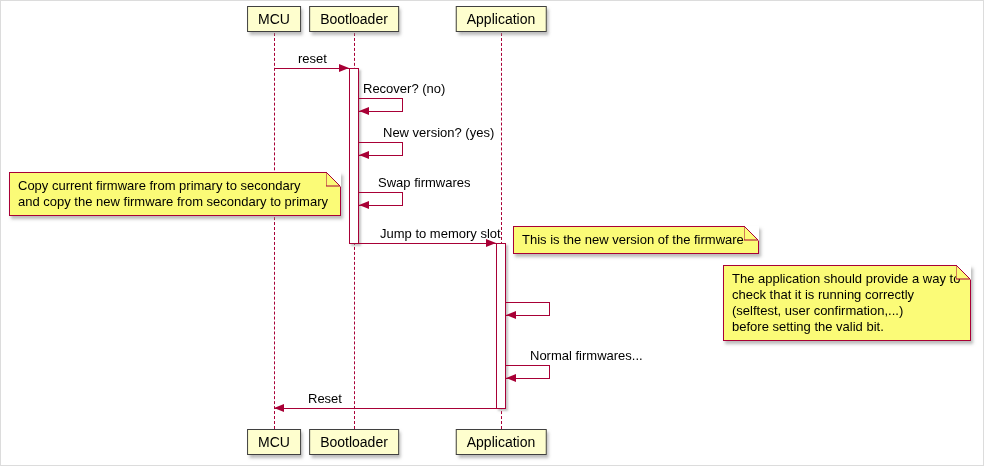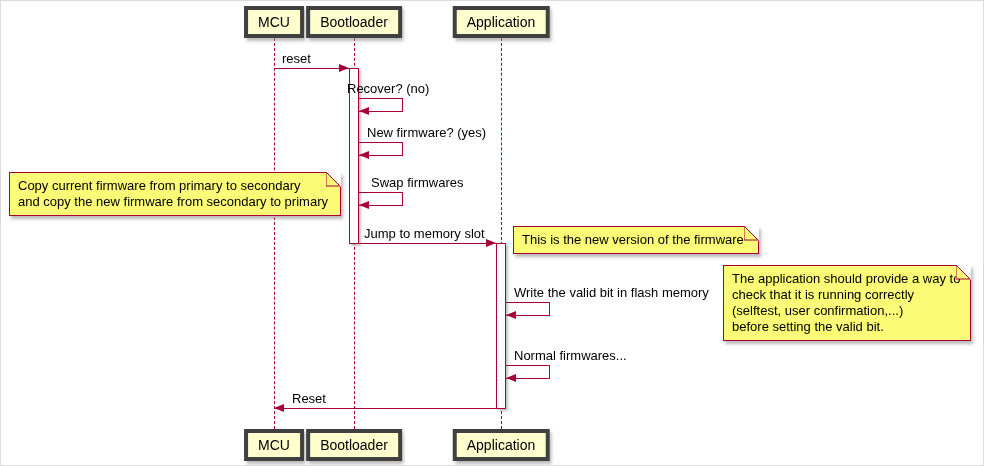--- a/index.html
+++ b/index.html
@@ -22,41 +22,42 @@
     top: 32px;
     height: 396px;
     width: 0;
     border-left: 1px dashed #A80036;
   }
 
   .participant {
     position: absolute;
     transform: translateX(-50%);
     background: #FEFECE;
-    border: 4px solid #404040;
+    border: 1px solid #404040;
     padding: 4px 10px;
     font-size: 14px;
     text-align: center;
     white-space: nowrap;
     box-shadow: 2px 3px 3px rgba(140,140,140,0.6);
   }
 
   .activation {
     position: absolute;
     width: 10px;
     box-sizing: border-box;
     background: #ffffff;
     border: 1px solid #A80036;
     box-shadow: 2px 2px 2px rgba(140,140,140,0.5);
   }
 
   .msg-label {
     position: absolute;
     white-space: nowrap;
     font-size: 13px;
+    margin-left: 16px;
   }
 
   .msg-line {
     position: absolute;
     height: 1px;
     background: #A80036;
   }
 
   .head-right {
     position: absolute;
@@ -155,36 +156,35 @@
   <div class="msg-label" style="left:281px; top:50px">reset</div>
   <div class="msg-line" style="left:273px; top:67px; width:75px">
     <span class="head-right"></span>
   </div>
 
   <div class="msg-label" style="left:346px; top:80px">Recover? (no)</div>
   <div class="self-loop" style="left:358px; top:97px">
     <span class="head-left"></span>
   </div>
 
-  <div class="msg-label" style="left:366px; top:124px">New firmware? (yes)</div>
+  <div class="msg-label" style="left:366px; top:124px">New version? (yes)</div>
   <div class="self-loop" style="left:358px; top:141px">
     <span class="head-left"></span>
   </div>
 
-  <div class="msg-label" style="left:370px; top:174px">Swap firmwares</div>
+  <div class="msg-label" style="left:361px; top:174px">Swap firmwares</div>
   <div class="self-loop" style="left:358px; top:191px">
     <span class="head-left"></span>
   </div>
 
   <div class="msg-label" style="left:363px; top:225px">Jump to memory slot</div>
   <div class="msg-line" style="left:358px; top:242px; width:137px">
     <span class="head-right"></span>
   </div>
 
-  <div class="msg-label" style="left:513px; top:284px">Write the valid bit in flash memory</div>
   <div class="self-loop" style="left:505px; top:301px">
     <span class="head-left"></span>
   </div>
 
   <div class="msg-label" style="left:513px; top:347px">Normal firmwares...</div>
   <div class="self-loop" style="left:505px; top:364px">
     <span class="head-left"></span>
   </div>
 
   <div class="msg-label" style="left:291px; top:390px">Reset</div>

